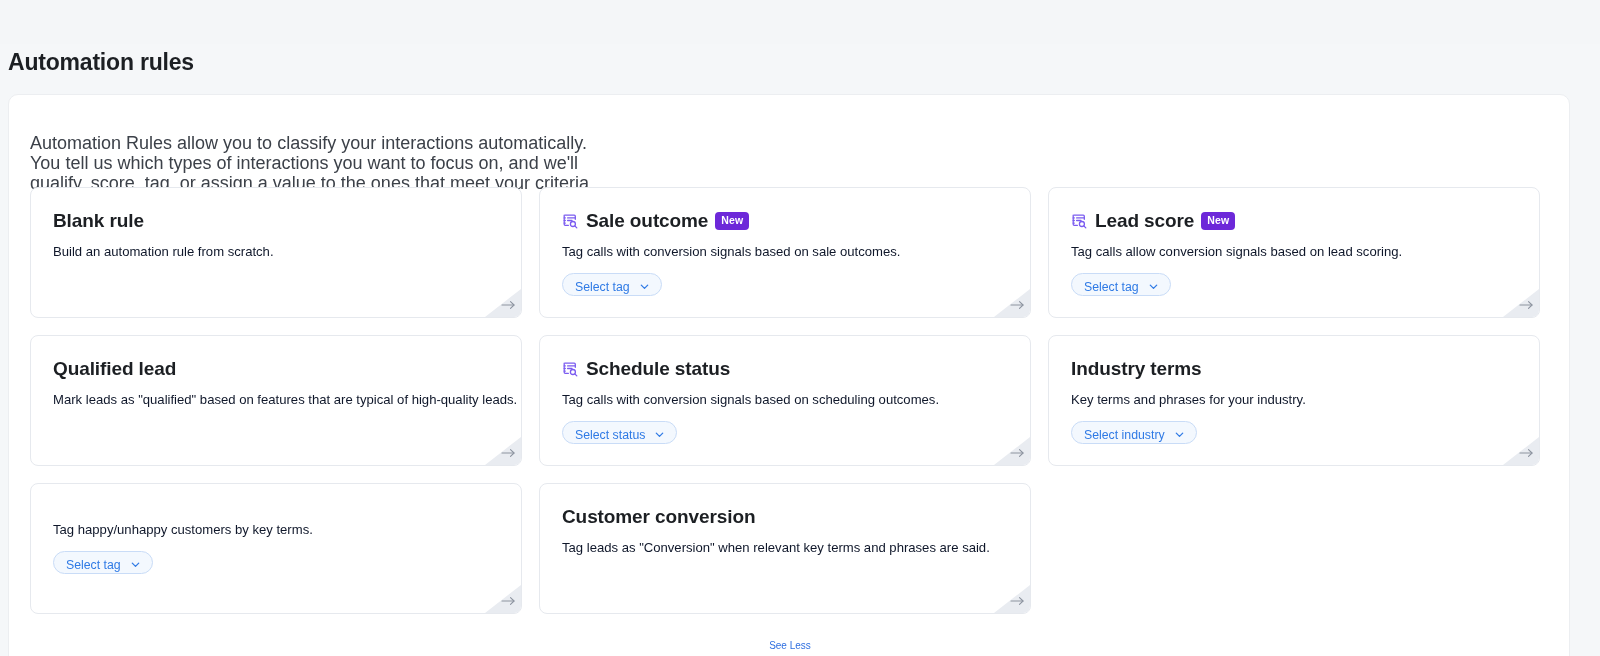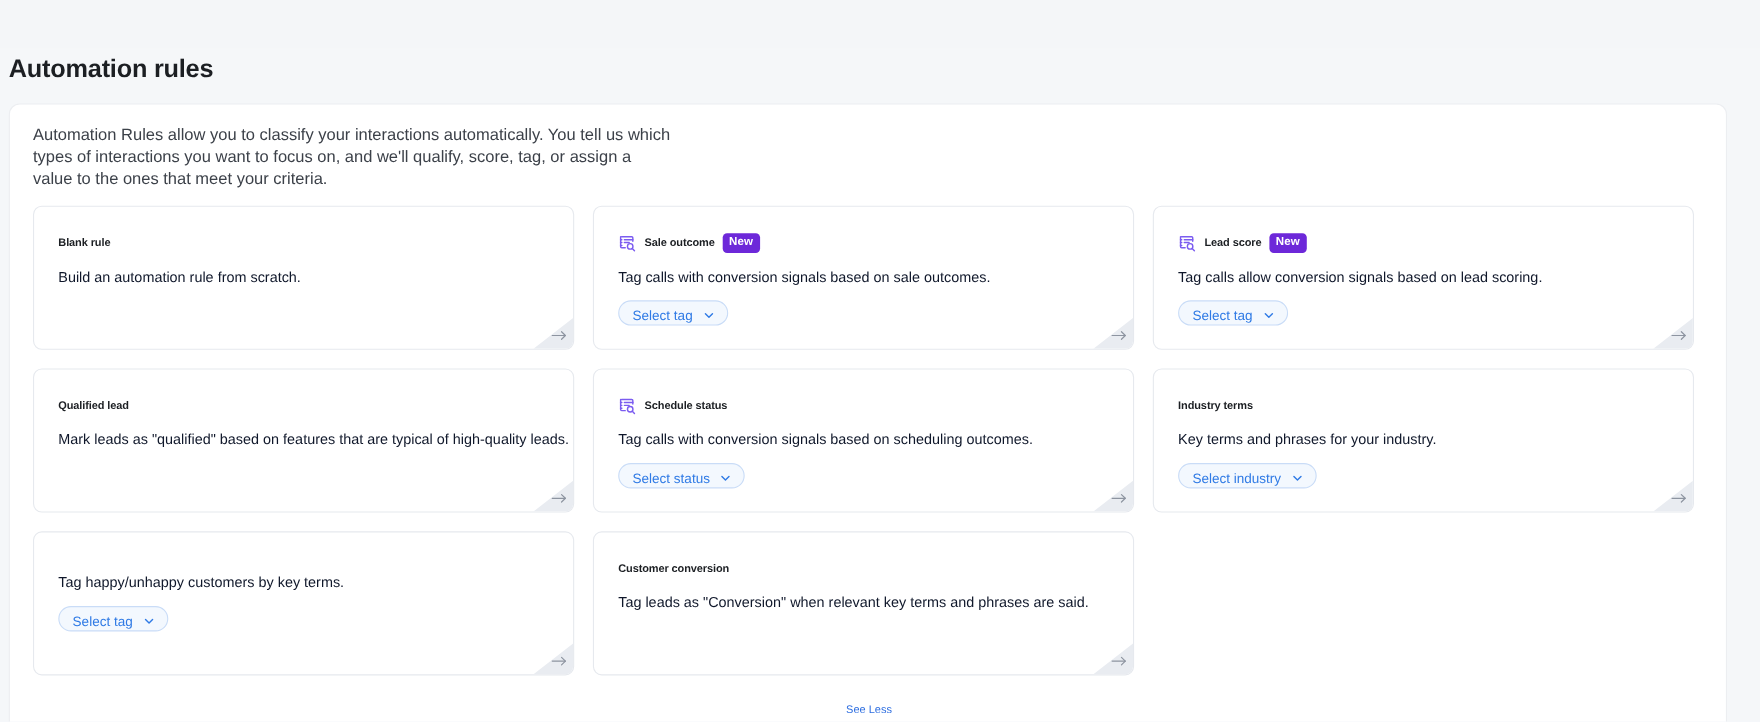--- a/index.html
+++ b/index.html
@@ -41,23 +41,23 @@
     width: 1562px;
     height: 580px;
     background: #ffffff;
     border-radius: 10px;
     border: 1px solid #eceef1;
   }
 
   .intro {
     position: absolute;
     left: 21px;
-    top: 18px;
+    top: 38px;
     width: 580px;
-    font-size: 15px;
+    font-size: 18px;
     line-height: 20.2px;
     color: #3c4149;
   }
 
   
   .grid {
     position: absolute;
     left: 21px;
     top: 92px;
     width: 1518px;
@@ -90,21 +90,21 @@
     align-items: center;
     justify-content: center;
     width: 17px;
     height: 17px;
     flex: 0 0 17px;
     color: #7b5cf0;
   }
   .card-icon svg { display: block; }
 
   .card-title {
-    font-size: 10px;
+    font-size: 19px;
     font-weight: 700;
     color: #1c1f23;
     letter-spacing: -0.1px;
     white-space: nowrap;
   }
 
   .badge-new {
     display: inline-block;
     background: #6d28d9;
     color: #ffffff;

